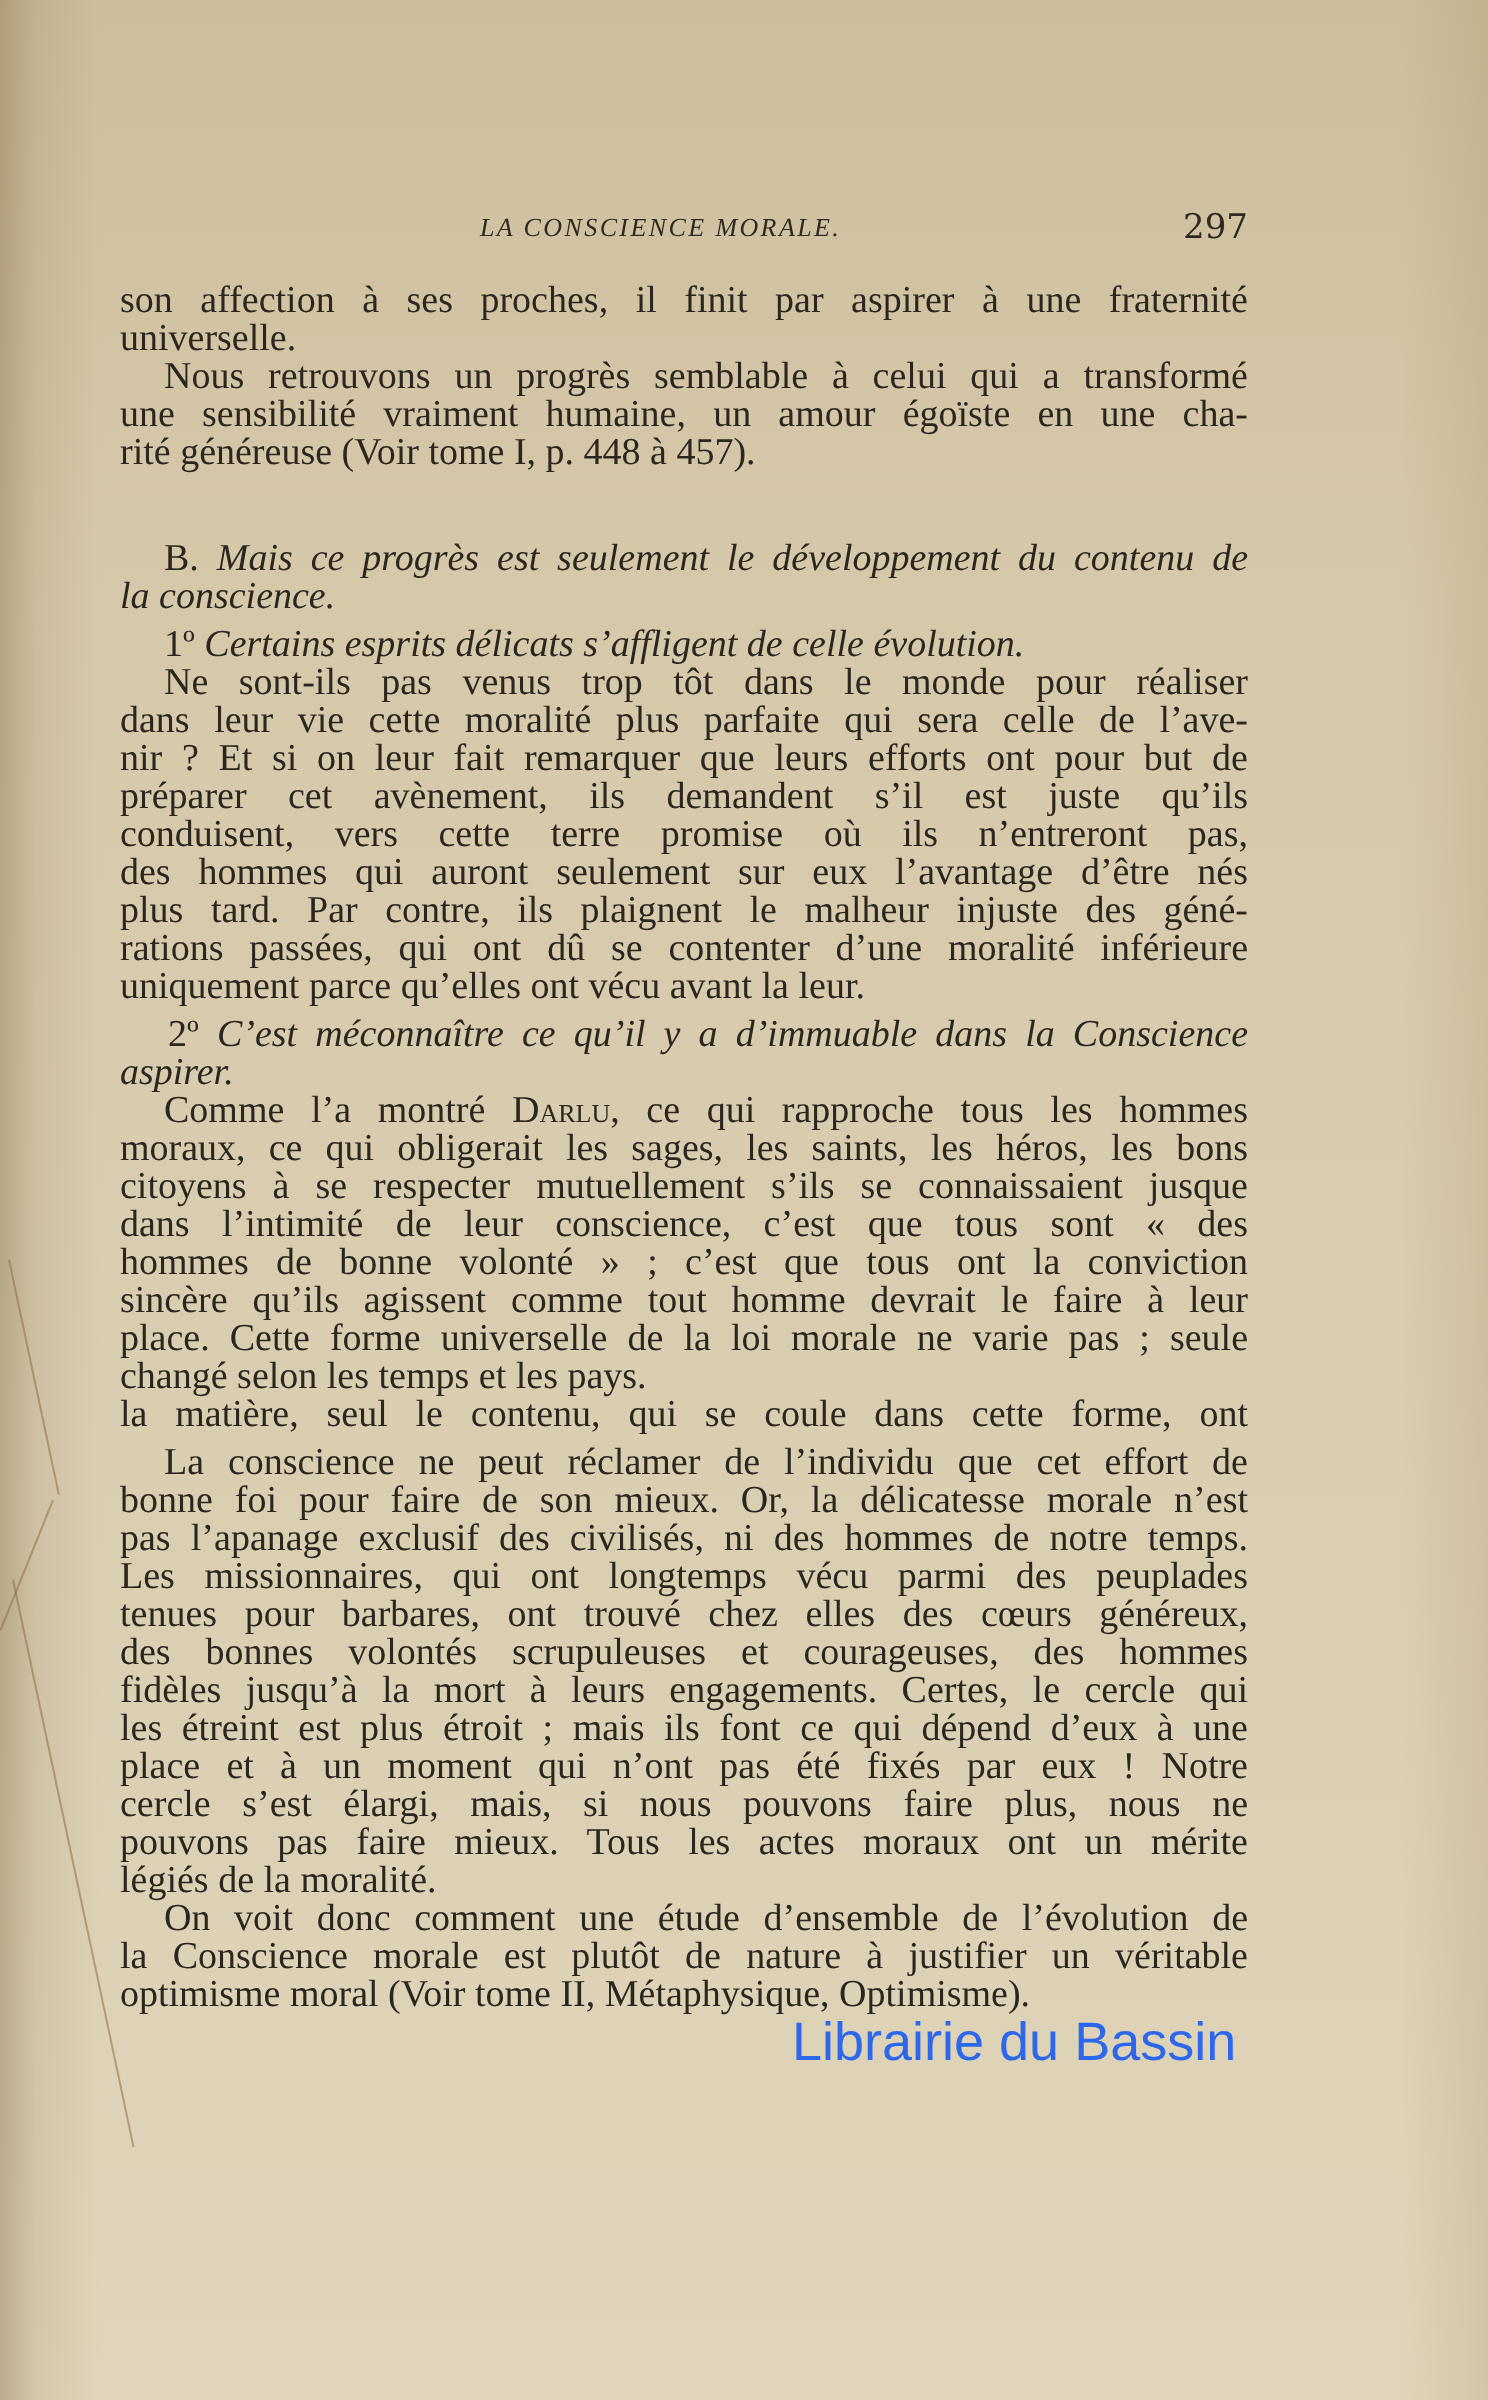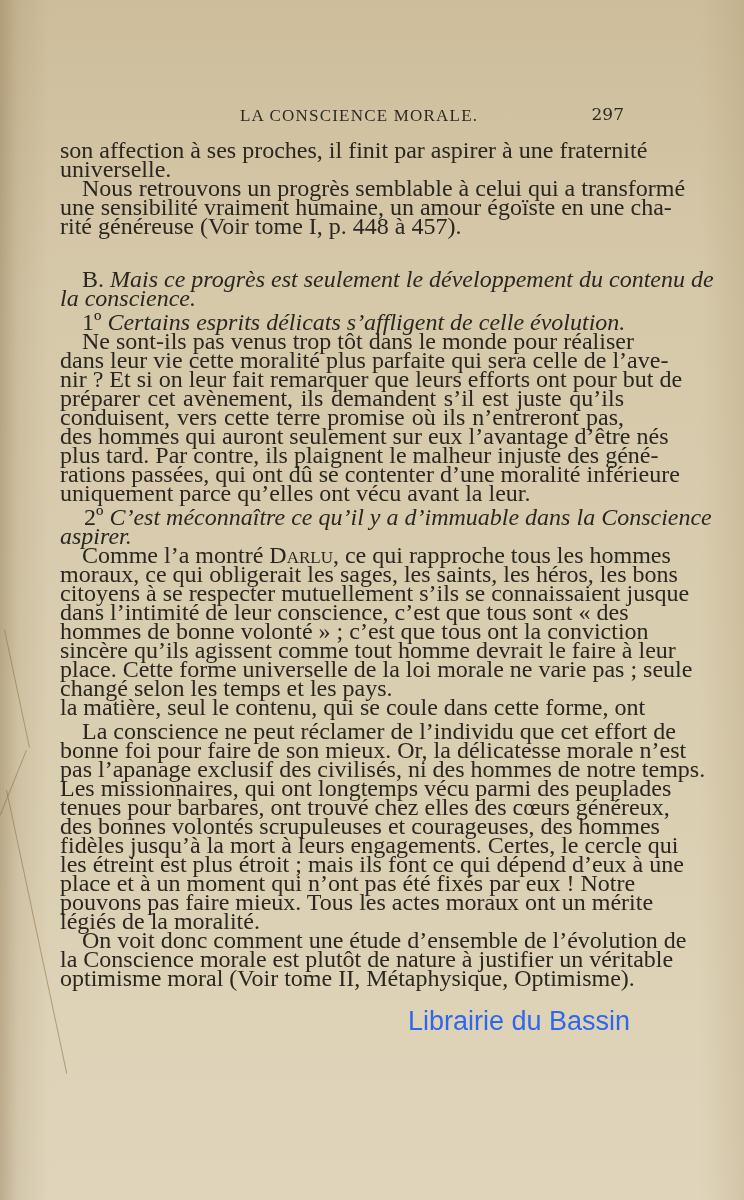--- a/index.html
+++ b/index.html
@@ -29,32 +29,33 @@
       height: 20px;
       font-size: 13px;
       letter-spacing: 1.2px;
       color: #2e2a23;
     }
     .running-head .title {
       position: absolute;
       left: 180px;
       top: 2px;
       font-family: "Liberation Serif", serif;
-      font-size: 17px;
+      font-size: 13px;
+      font-style: italic;
     }
     .running-head .folio {
       position: absolute;
       right: 0;
       top: 0;
       font-size: 17px;
       letter-spacing: 0;
     }
     .text {
       font-family: "Liberation Serif", serif;
-      font-size: 24px;
+      font-size: 19px;
       line-height: 19px;
       text-align: justify;
       color: #2b2720;
     }
     .line {
       display: block;
       white-space: nowrap;
       text-align-last: justify;
       text-align: justify;
     }
@@ -71,21 +72,20 @@
     .watermark {
       position: absolute;
       left: 396px;
       top: 1006px;
       font-family: "Liberation Sans", "DejaVu Sans", sans-serif;
       font-size: 27px;
       color: #1f5ef0;
       opacity: 0.92;
       letter-spacing: 0px;
       white-space: nowrap;
-      margin-left: 12px;
     }
     .crease {
       position: absolute;
       width: 1px;
       background: rgba(140,110,70,0.55);
       transform-origin: top left;
     }
   </style>
 </head>
 <body>
@@ -164,20 +164,21 @@
     <div class="para">
       <span class="line indent">La conscience ne peut réclamer de l’individu que cet effort de</span>
       <span class="line">bonne foi pour faire de son mieux. Or, la délicatesse morale n’est</span>
       <span class="line">pas l’apanage exclusif des civilisés, ni des hommes de notre temps.</span>
       <span class="line">Les missionnaires, qui ont longtemps vécu parmi des peuplades</span>
       <span class="line">tenues pour barbares, ont trouvé chez elles des cœurs généreux,</span>
       <span class="line">des bonnes volontés scrupuleuses et courageuses, des hommes</span>
       <span class="line">fidèles jusqu’à la mort à leurs engagements. Certes, le cercle qui</span>
       <span class="line">les étreint est plus étroit ; mais ils font ce qui dépend d’eux à une</span>
       <span class="line">place et à un moment qui n’ont pas été fixés par eux ! Notre</span>
+      <span class="line">cercle s’est élargi, mais, si nous pouvons faire plus, nous ne</span>
       <span class="line">pouvons pas faire mieux. Tous les actes moraux ont un mérite</span>
       <span class="line last">légiés de la moralité.</span>
     </div>
 
     <div class="para">
       <span class="line indent">On voit donc comment une étude d’ensemble de l’évolution de</span>
       <span class="line">la Conscience morale est plutôt de nature à justifier un véritable</span>
       <span class="line last">optimisme moral (Voir tome II, Métaphysique, Optimisme).</span>
     </div>
 

